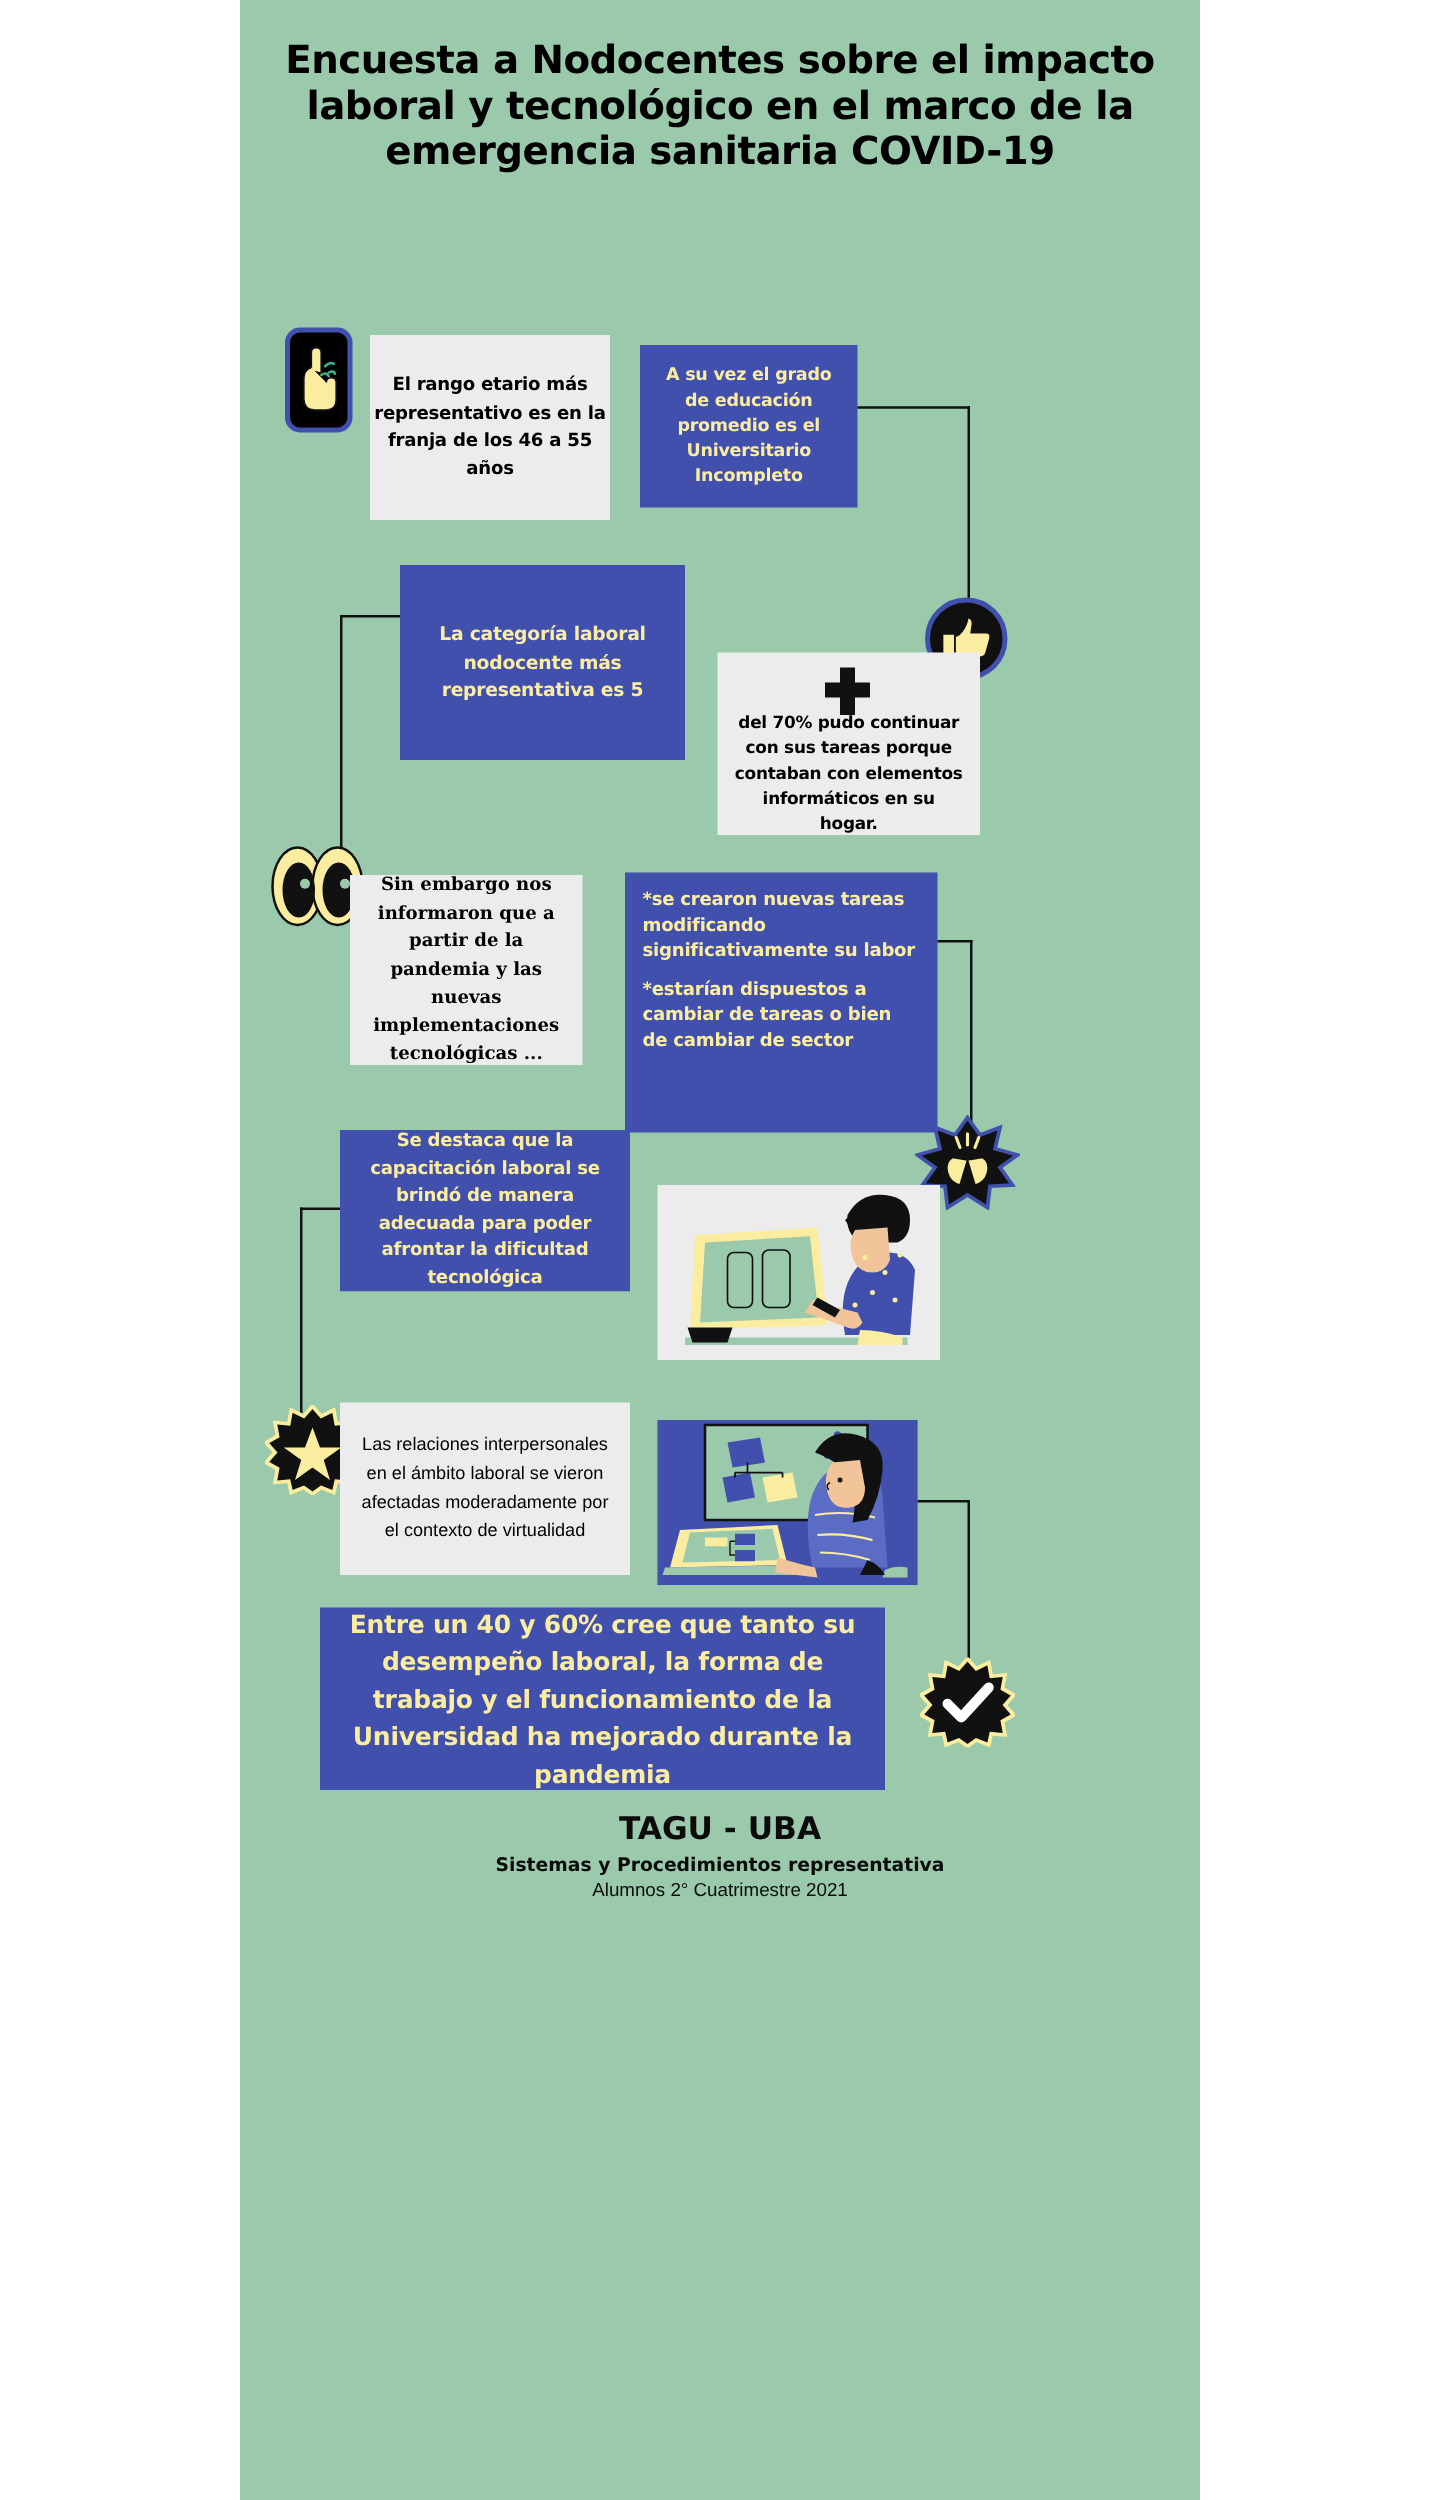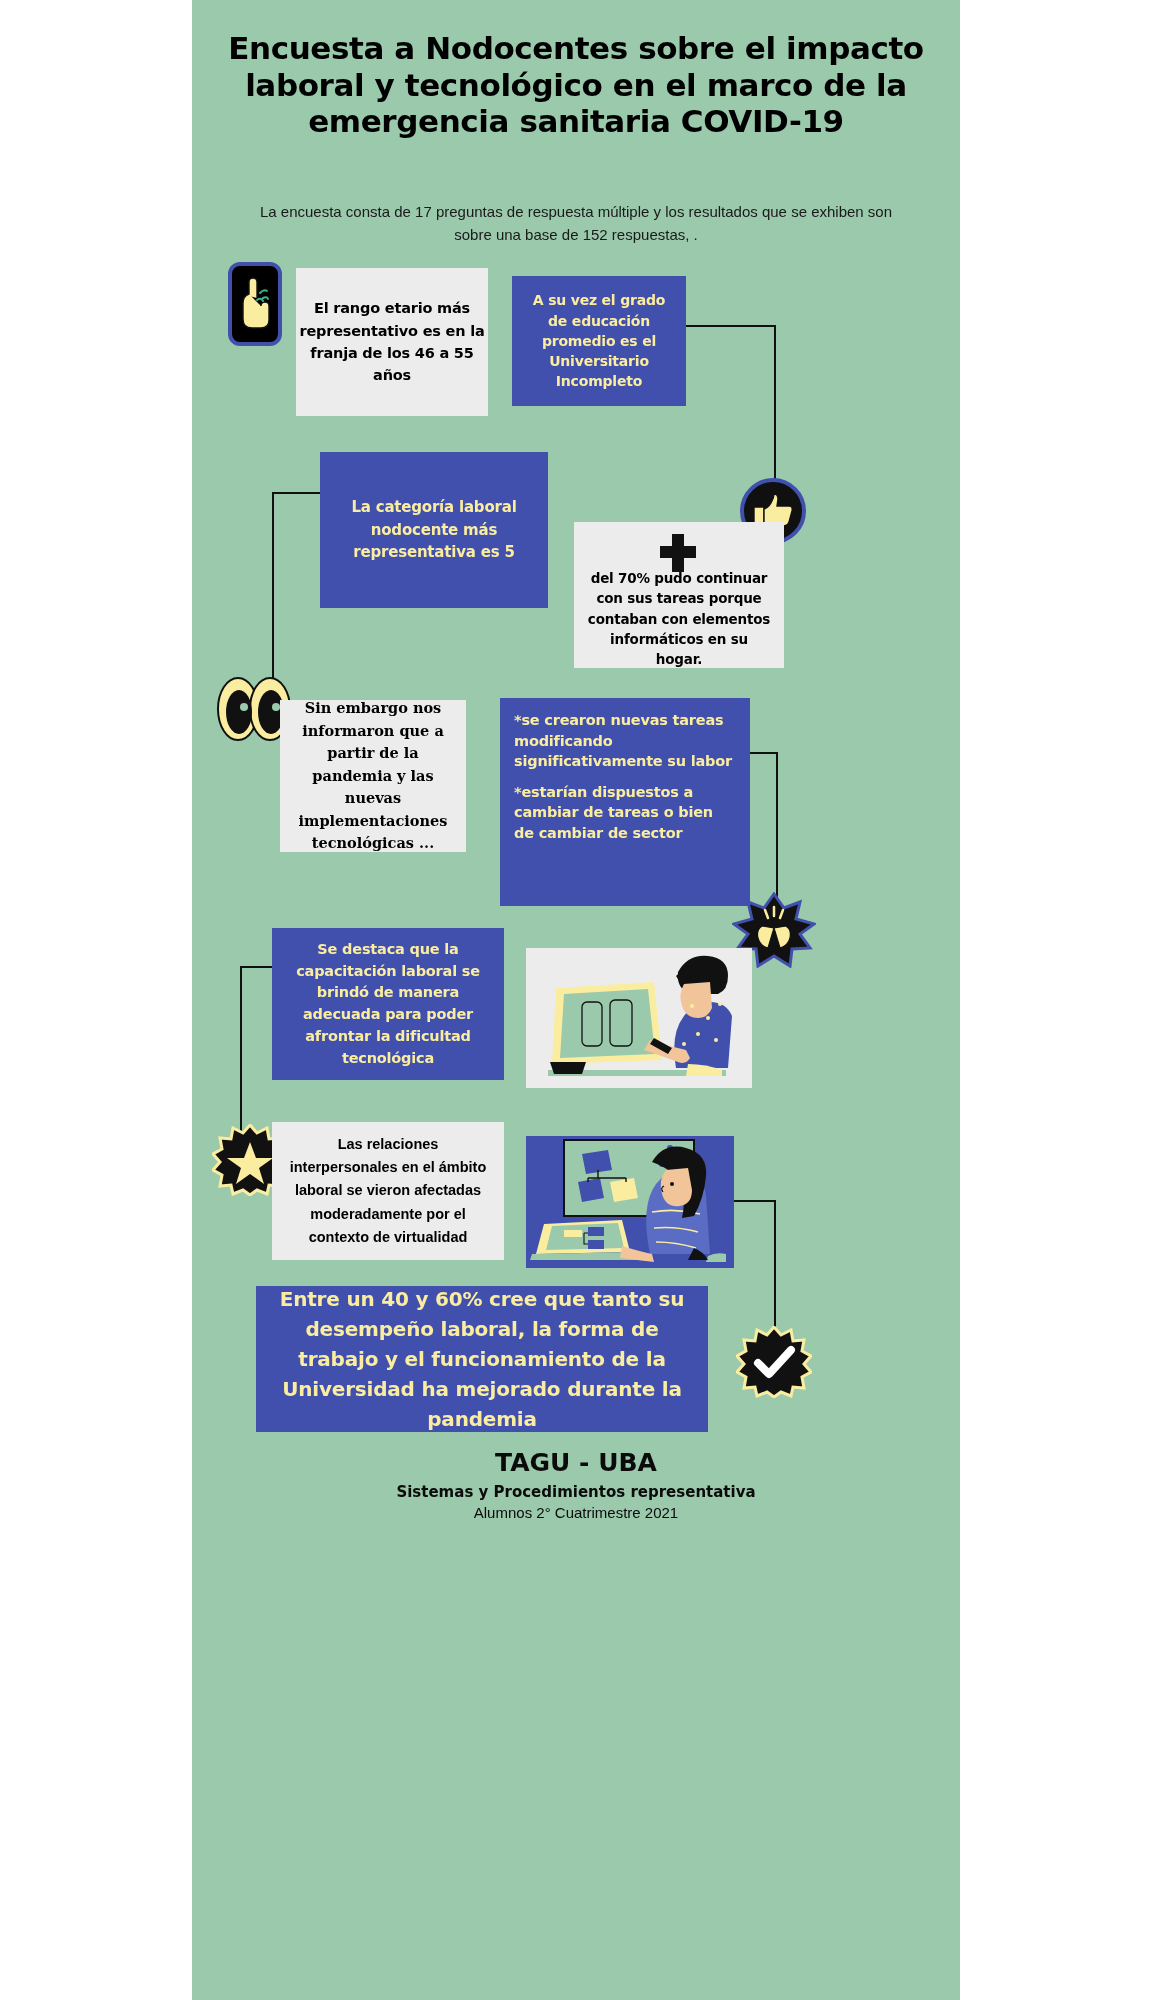--- a/index.html
+++ b/index.html
@@ -61,21 +61,20 @@
   .footer .f3{font-family:"Liberation Sans", sans-serif;font-size:15px;margin-top:3px;}
   
   .illus{position:absolute;overflow:hidden;}
 </style>
 </head>
 <body>
 
 <div id="poster">
 
   <div class="title">Encuesta a Nodocentes sobre el impacto laboral y tecnológico en el marco de la emergencia sanitaria COVID-19</div>
-  <div class="subtitle">La encuesta consta de 17 preguntas de respuesta múltiple y los resultados que se exhiben son sobre una base de 152 respuestas, .</div>
 
   <div class="badge phone" style="left:36px;top:262px;">
     <svg width="40" height="56" viewBox="0 0 40 56">
       <path d="M14 20 L14 6 q0-4 4-4 t4 4 L22 22" fill="#fbeda0" stroke="#111" stroke-width="1.4"></path>
       <path d="M14 18 q-6 2 -6 9 l0 16 q0 9 9 9 l9 0 q8 0 8-8 l0-14 q0-4 -4-4 t-4 4" fill="#fbeda0" stroke="#111" stroke-width="1.4"></path>
       <path d="M22 24 q4-3 6 1 M28 22 q4-2 5 1 M25 17 q4-4 7-2" stroke="#3cb28a" stroke-width="2" fill="none" stroke-linecap="round"></path>
     </svg>
   </div>
   <div class="box white slab" style="left:104px;top:268px;width:192px;height:148px;padding:8px 0;font-size:14.5px;line-height:1.55;text-align:center;">
     <p>El rango etario más representativo es en la franja de los 46 a 55 años</p>
@@ -135,21 +134,21 @@
 
   <div class="badge" style="left:540px;top:892px;">
     <svg width="84" height="76" viewBox="0 0 84 76">
       <path d="M42 2 L52 16 L68 10 L64 27 L82 32 L68 42 L78 56 L60 57 L58 74 L42 64 L26 74 L24 57 L6 56 L16 42 L2 32 L20 27 L16 10 L32 16 z" fill="#111111" stroke="#4050ac" stroke-width="3"></path>
       <path d="M30 34 q-6 4 -4 12 q2 8 10 10 l6-20 z" fill="#fbeda0" stroke="#111" stroke-width="1.2"></path>
       <path d="M54 34 q6 4 4 12 q-2 8 -10 10 l-6-20 z" fill="#fbeda0" stroke="#111" stroke-width="1.2"></path>
       <path d="M36 26 l-3-8 M42 24 l0-9 M48 26 l3-8" stroke="#fbeda0" stroke-width="2.5" stroke-linecap="round"></path>
     </svg>
   </div>
 
-  <div class="box blue slab" style="left:80px;top:928px;width:232px;height:152px;padding:8px 14px;font-size:14.5px;line-height:1.5;text-align:center;">
+  <div class="box blue slab" style="left:80px;top:904px;width:232px;height:129px;padding:8px 14px;font-size:14.5px;line-height:1.5;text-align:center;">
     <p>Se destaca que la capacitación laboral se brindó de manera adecuada para poder afrontar la dificultad tecnológica</p>
   </div>
 
   <div class="conn" style="left:48px;top:966px;width:32px;height:0;border-top-width:2px;"></div>
   <div class="conn" style="left:48px;top:966px;width:0;height:182px;border-left-width:2px;"></div>
 
   <div class="illus" style="left:334px;top:948px;width:226px;height:140px;background:#ececec;">
     <svg width="226" height="140" viewBox="0 0 226 140">
       <rect x="0" y="0" width="226" height="140" fill="#ececec"></rect>
       <path d="M22 122 L200 122 L200 128 L22 128 z" fill="#9bc9ac"></path>
@@ -173,21 +172,21 @@
         <circle cx="194" cy="56" r="2" fill="#fbeda0"></circle>
     </svg>
   </div>
 
   <div class="badge" style="left:20px;top:1124px;">
     <svg width="76" height="72" viewBox="0 0 76 72">
       <path d="M38 1 L45 9 L55 4 L57 15 L68 14 L66 25 L75 30 L68 38 L75 46 L66 51 L68 62 L57 61 L55 70 L45 66 L38 71 L31 66 L21 70 L19 61 L8 62 L10 51 L1 46 L8 38 L1 30 L10 25 L8 14 L19 15 L21 4 L31 9 z" fill="#111111" stroke="#fbeda0" stroke-width="3"></path>
       <path d="M38 18 L44 34 L61 34 L47 44 L52 60 L38 50 L24 60 L29 44 L15 34 L32 34 z" fill="#fbeda0"></path>
     </svg>
   </div>
-  <div class="box white plain" style="left:80px;top:1122px;width:232px;height:138px;padding:24px 14px;font-size:14.5px;line-height:1.6;text-align:center;font-weight:bold;">
+  <div class="box white plain" style="left:80px;top:1122px;width:232px;height:138px;padding:24px 14px;font-size:14.5px;line-height:1.6;text-align:center;">
     <p>Las relaciones interpersonales en el ámbito laboral se vieron afectadas moderadamente por el contexto de virtualidad</p>
   </div>
 
   <div class="illus" style="left:334px;top:1136px;width:208px;height:132px;background:#4050ac;">
     <svg width="208" height="132" viewBox="0 0 208 132">
       <rect x="0" y="0" width="208" height="132" fill="#4050ac"></rect>
       <rect x="38" y="4" width="130" height="76" fill="#9bc9ac" stroke="#111" stroke-width="2"></rect>
       <path d="M56 18 L82 14 L86 34 L60 38 z" fill="#4050ac"></path>
       <path d="M52 46 L74 42 L78 62 L56 66 z" fill="#4050ac"></path>
       <path d="M84 46 L108 42 L112 62 L88 66 z" fill="#fbeda0"></path>

